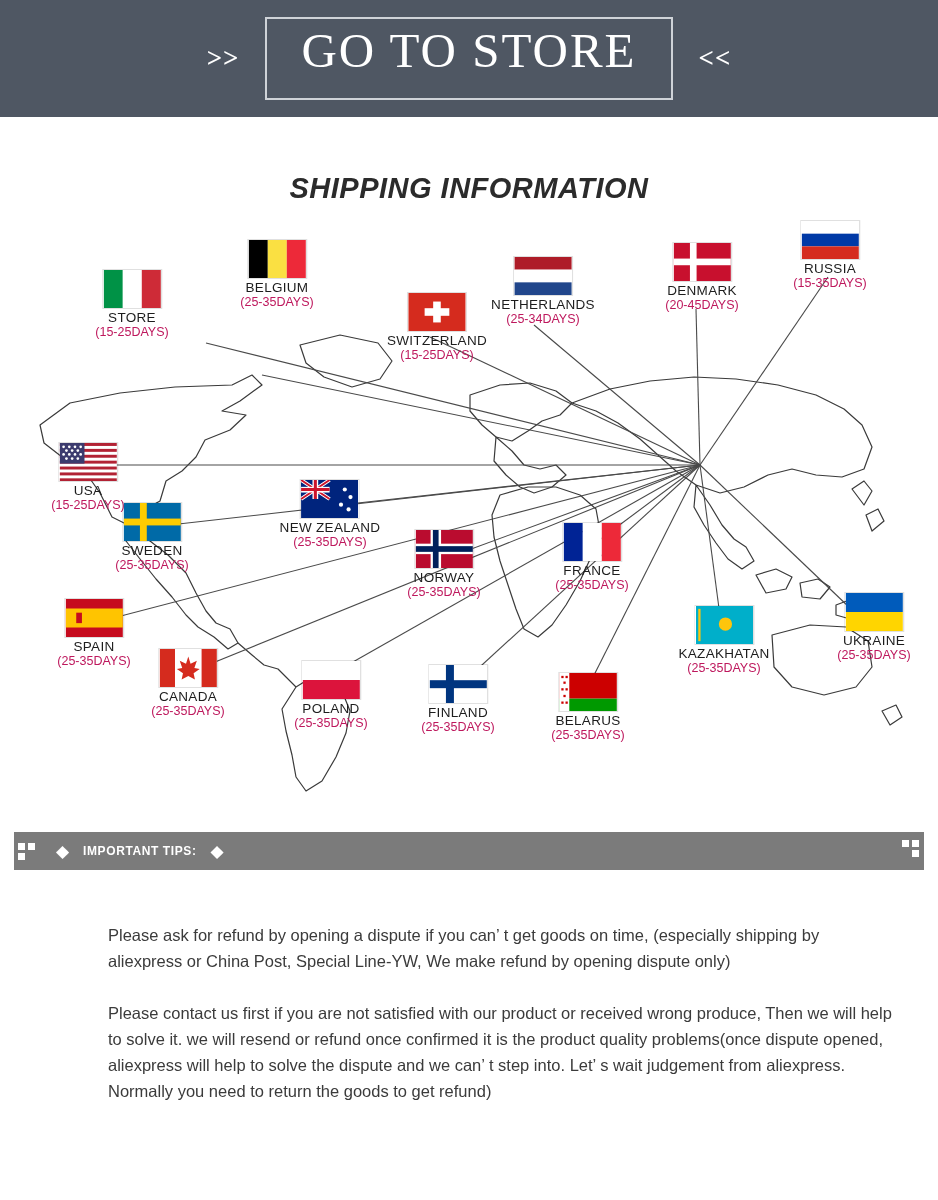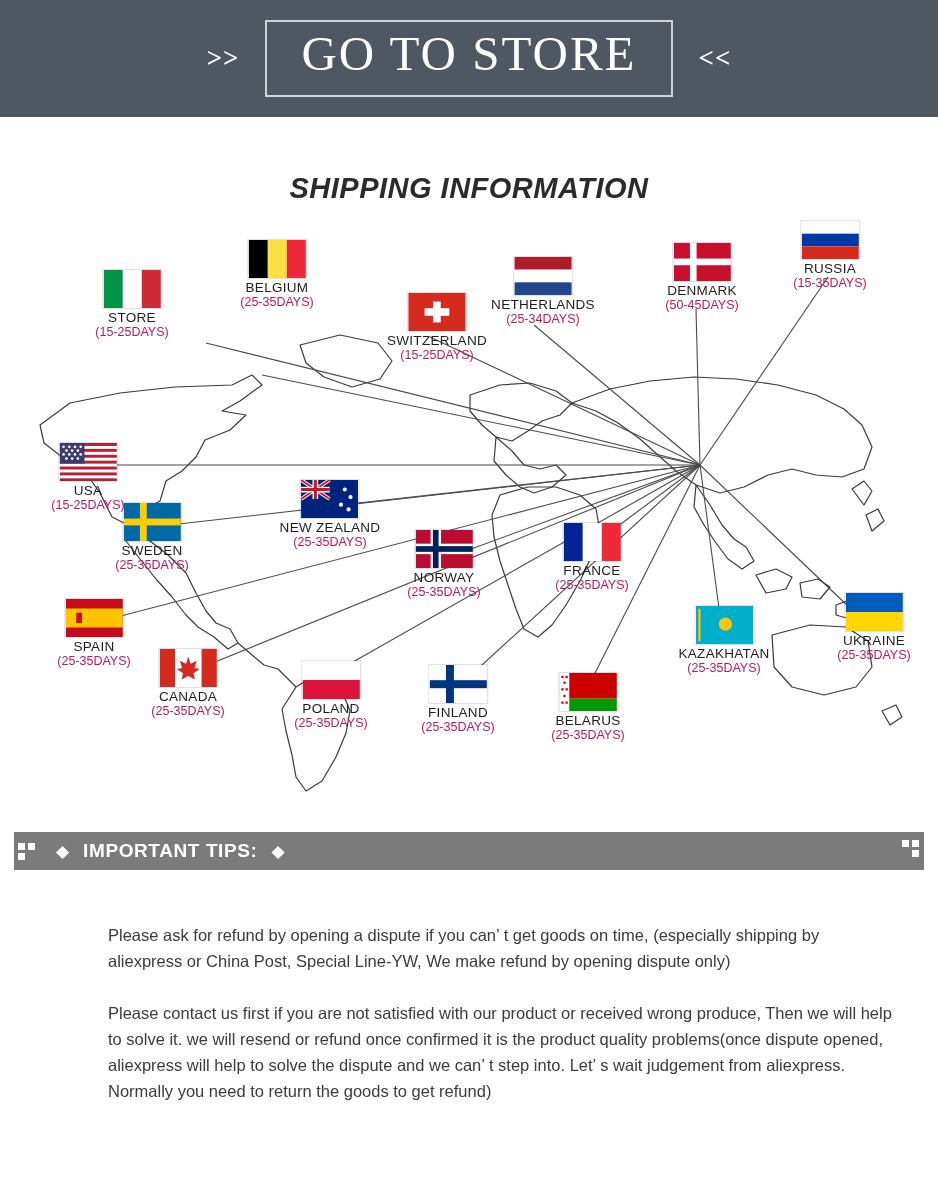--- a/index.html
+++ b/index.html
@@ -30,21 +30,21 @@
   .banner-arrow {
     color: #ffffff;
     font-size: 27px;
     font-weight: bold;
     font-family: "Liberation Serif", serif;
     letter-spacing: 1px;
     padding: 0 26px;
   }
   .banner-box {
     border: 2px solid #cfd3d8;
-    padding: 6px 34px 16px 34px;
+    padding: 6px 34px 22px 34px;
     min-width: 330px;
     text-align: center;
   }
   .banner-title {
     color: #ffffff;
     font-family: "Liberation Serif", serif;
     font-size: 49px;
     letter-spacing: 2px;
     line-height: 1.05;
     white-space: nowrap;
@@ -128,21 +128,21 @@
     width: 7px;
     height: 7px;
   }
   .tips-diamond {
     color: #ffffff;
     font-size: 17px;
     padding: 0 14px;
   }
   .tips-label {
     color: #ffffff;
-    font-size: 19px;
+    font-size: 12px;
     font-weight: bold;
     letter-spacing: 0.6px;
     text-align: center;
   }
   .tips-spacer { flex: 1 1 auto; }
 
   
   .tips-body {
     position: absolute;
     left: 108px;
@@ -262,21 +262,21 @@
     <div class="cdays">(25-34DAYS)</div>
   </div>
 
   <div class="country" style="left:702px; top:18px;">
     <svg class="flag" viewBox="0 0 3 2">
       <rect width="3" height="2" fill="#c8102e"></rect>
       <rect x="0.85" y="0" width="0.35" height="2" fill="#ffffff"></rect>
       <rect x="0" y="0.82" width="3" height="0.35" fill="#ffffff"></rect>
     </svg>
     <div class="cname">DENMARK</div>
-    <div class="cdays">(50-45DAYS)</div>
+    <div class="cdays">(20-45DAYS)</div>
   </div>
 
   <div class="country" style="left:830px; top:-4px;">
     <svg class="flag" viewBox="0 0 3 2">
       <rect width="3" height="0.667" y="0" fill="#ffffff"></rect>
         <rect width="3" height="0.667" y="0.667" fill="#0039a6"></rect>
         <rect width="3" height="0.666" y="1.334" fill="#d52b1e"></rect>
     </svg>
     <div class="cname">RUSSIA</div>
     <div class="cdays">(15-35DAYS)</div>

